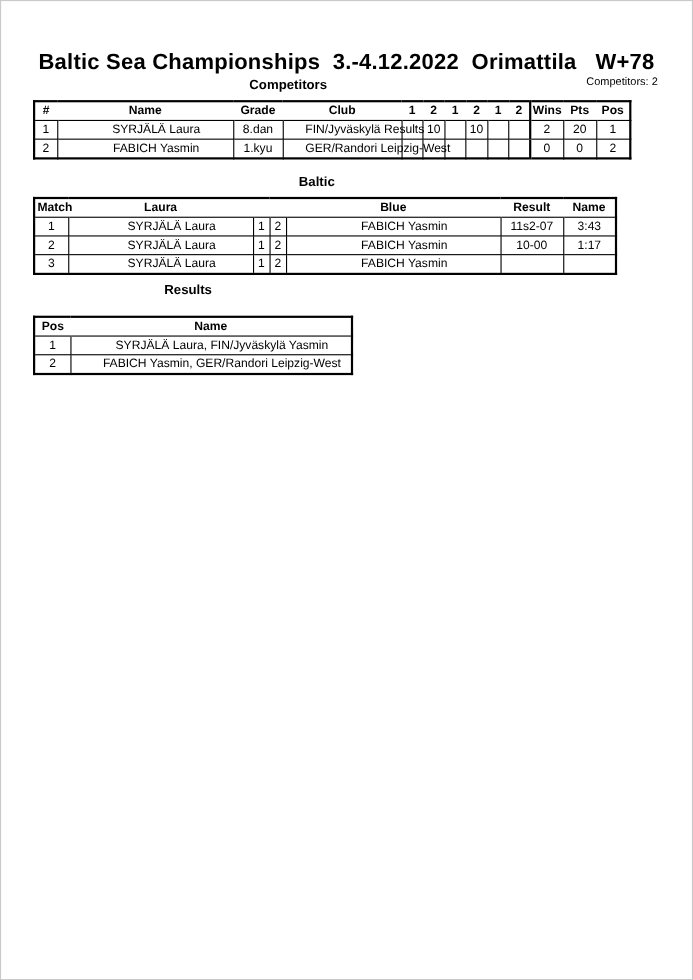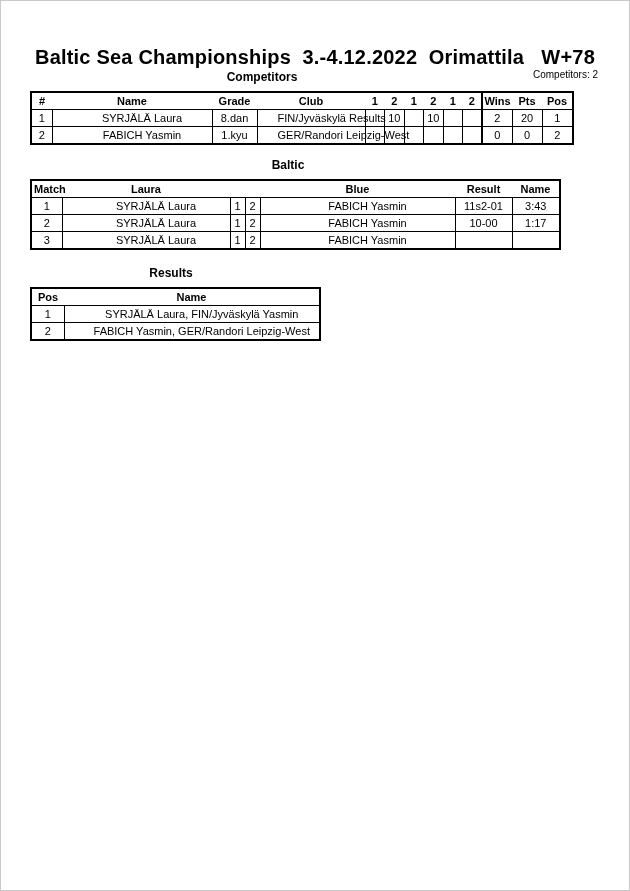--- a/index.html
+++ b/index.html
@@ -30,21 +30,21 @@
   .sec-label {
     position: absolute;
     transform: translateX(-50%);
     font-size: 12px;
     font-weight: bold;
     white-space: nowrap;
     text-align: right;
   }
   #lbl-competitors { top: 69px; left: 261px; }
   #lbl-matches     { top: 157px; left: 287px; }
-  #lbl-results     { top: 265px; left: 170px; }
+  #lbl-results     { top: 255px; left: 170px; }
 
   .count {
     position: absolute;
     top: 68px;
     left: 522px;
     width: 75px;
     text-align: right;
     font-size: 10px;
     white-space: nowrap;
   }
@@ -183,21 +183,21 @@
         <th>Name</th>
       </tr>
     </thead>
     <tbody>
       <tr>
         <td>1</td>
         <td class="left">SYRJÄLÄ Laura</td>
         <td>1</td>
         <td>2</td>
         <td class="left">FABICH Yasmin</td>
-        <td>11s2-01</td>
+        <td>11s2-07</td>
         <td>3:43</td>
       </tr>
       <tr>
         <td>2</td>
         <td class="left">SYRJÄLÄ Laura</td>
         <td>1</td>
         <td>2</td>
         <td class="left">FABICH Yasmin</td>
         <td>10-00</td>
         <td>1:17</td>

